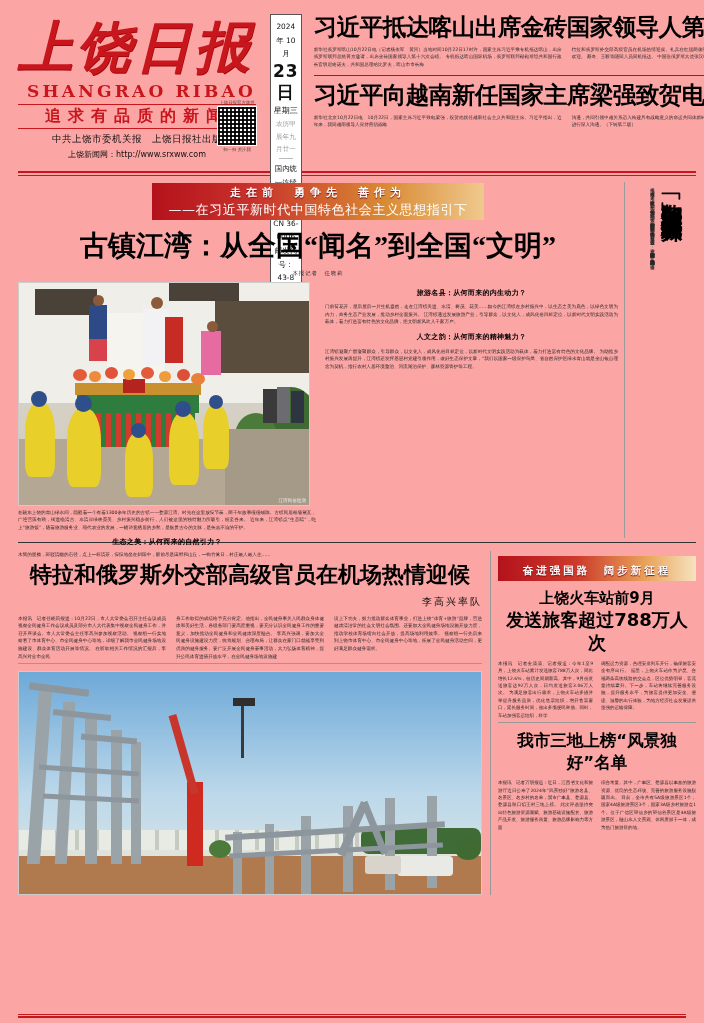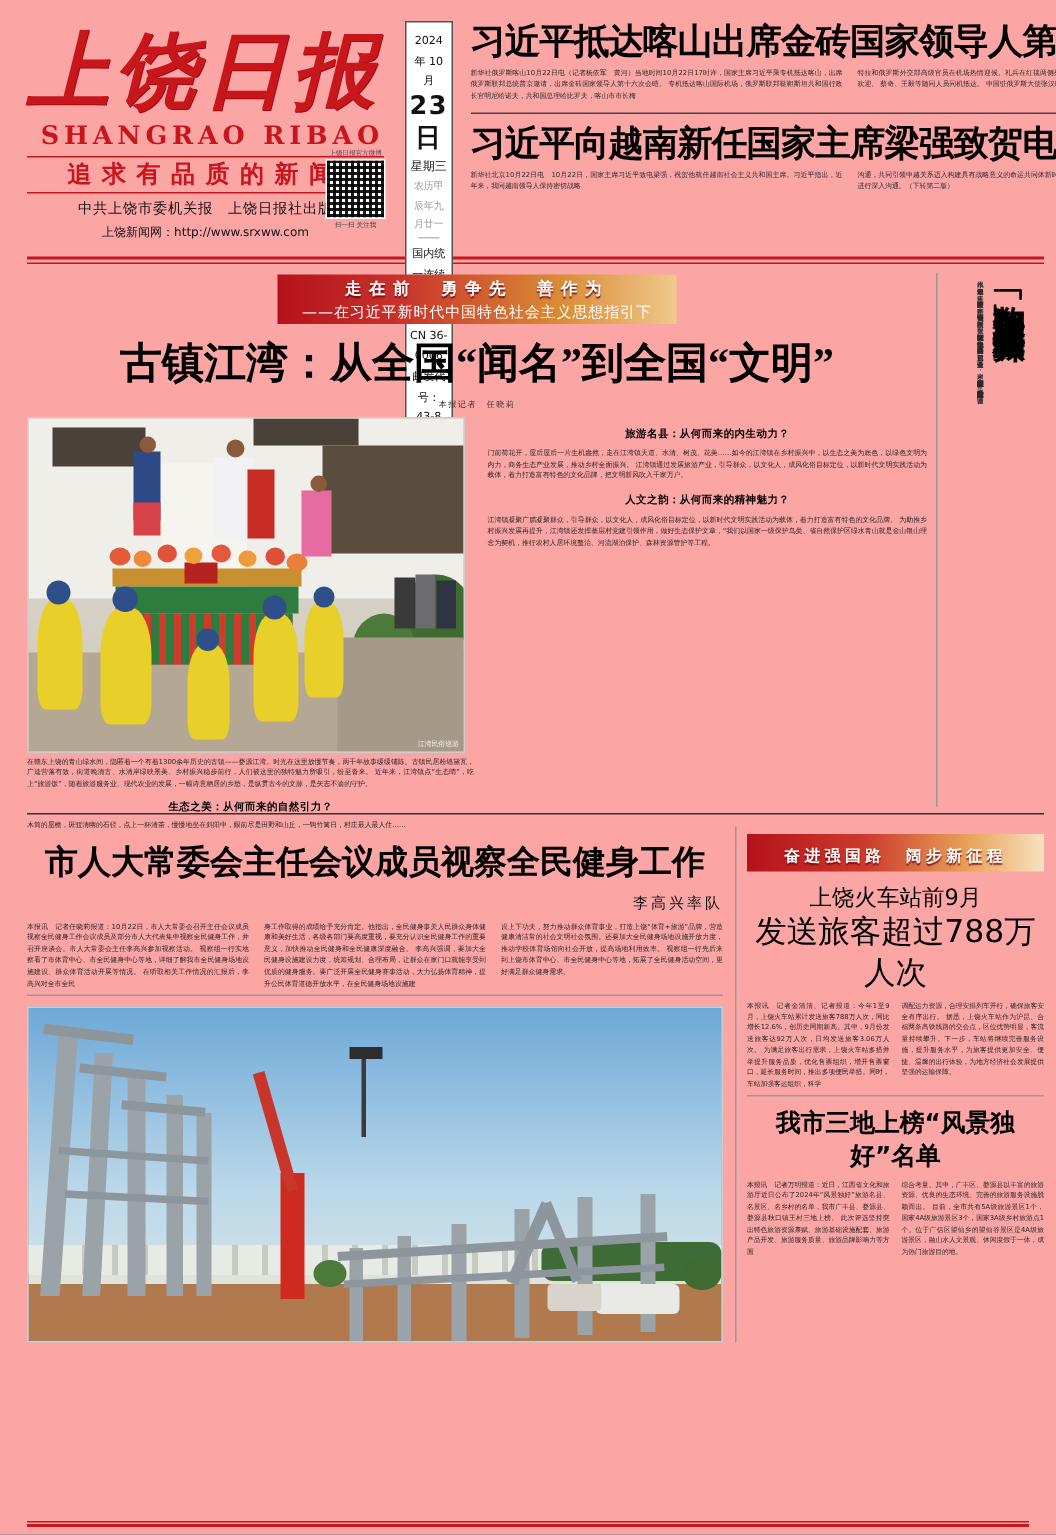--- a/index.html
+++ b/index.html
@@ -63,21 +63,21 @@
   .mainarea{display:flex;margin-top:6px;height:356px;}
   .leftblock{width:600px;position:relative;}
   .rightrail{width:66px;margin-left:6px;border-left:1px solid #999;padding-left:5px;position:relative;}
   .ribbon-wrap{text-align:center;margin-top:1px;}
   .ribbon{
     display:inline-block;position:relative;
     background:linear-gradient(90deg,#b4121b 0%,#c8322b 30%,#d98a34 70%,#efc98c 100%);
     padding:2px 16px 1px 16px;
   }
   .ribbon .l1{color:#fff;font-weight:bold;font-size:11px;letter-spacing:5px;text-shadow:0 1px 1px #7a0a10;}
-  .ribbon .l2{color:#fff;font-size:10px;letter-spacing:.6px;margin-top:1px;}
+  .ribbon .l2{color:#fff;font-size:13px;letter-spacing:.6px;margin-top:1px;}
   h1.bigtitle{
     font-family:Liberation Serif, serif;
     font-weight:bold;font-size:28px;text-align:center;margin:7px 0 0;
     letter-spacing:0px;color:#000;
   }
   .byline{text-align:center;font-size:5.4px;color:#333;margin-top:5px;letter-spacing:1px;}
   .cols3{display:flex;gap:9px;margin-top:5px;}
   .ccol{flex:1;font-size:4.6px;line-height:1.66;color:#262626;text-align:justify;}
   .subhd{font-weight:bold;font-size:7px;text-align:center;margin:6px 0 4px;color:#000;letter-spacing:.3px;}
   .photo1{
@@ -109,22 +109,22 @@
   .cap-row{display:flex;align-items:flex-start;margin-top:5px;gap:10px;}
   .cap-title{font-weight:bold;font-size:16px;white-space:nowrap;}
   .cap-text{font-size:4.6px;line-height:1.6;color:#2a2a2a;flex:1;text-align:justify;}
   .cap-credit{font-size:4.8px;font-weight:bold;white-space:nowrap;align-self:flex-end;}
   
   .redbanner{
     position:relative;background:linear-gradient(90deg,#b4121b 0%,#cc3b2c 40%,#e8a45a 75%,#f7e2c0 100%);
     padding:3px 6px;text-align:center;margin-top:5px;
   }
   .redbanner span{color:#fff;font-weight:bold;font-size:10.5px;letter-spacing:3px;text-shadow:0 1px 1px #7a0a10;}
-  h3.title3{font-weight:normal;font-size:15px;text-align:center;margin:8px 0 0;line-height:1.3;letter-spacing:0;}
-  h3.title3 .l2{font-size:21px;}
+  h3.title3{font-weight:bold;font-size:15px;text-align:center;margin:8px 0 0;line-height:1.3;letter-spacing:0;}
+  h3.title3 .l2{font-size:18px;}
   .cols2{display:flex;gap:8px;margin-top:5px;}
   .c2{flex:1;font-size:4.5px;line-height:1.65;color:#262626;text-align:justify;}
   h3.title4{font-weight:bold;font-size:16.5px;text-align:center;margin:7px 0 0;letter-spacing:0;}
   .botline{position:absolute;left:18px;right:18px;bottom:8px;border-top:1px solid #c8161d;}
   .botline2{position:absolute;left:18px;right:18px;bottom:5px;border-top:2px solid #c8161d;}
   
   .sky{position:absolute;inset:0;background:linear-gradient(#6ea9d8,#bcd8ea 55%,#dfe8e3 100%);}
   .wall{position:absolute;background:#efefe9;}
   .roofdark{position:absolute;background:#4a4138;}
   .crowdy{position:absolute;background:#e8cf2a;border-radius:40% 40% 18% 18%;}
@@ -276,21 +276,21 @@
     <div class="rightrail">
       <div class="railtext">本报讯　记者郑欢报道：近年来，广丰区聚焦研发设计、生产制造、仓储物流等关键环节，推动互联网、大数据、人工智能与实体经济深度融合，加快数字化转型步伐，助力产业链条提档升级，截至目前，全区上云企业500余家，国家级智能制造示范工厂（数字车间）5家，为广丰工业经济高质量发展注入强劲动能。（徐谨贤）</div>
       <div class="vtitle" style="margin-left:30px">「数智」创新助推广丰产业链条提档升级</div>
     </div>
   </div>
 
   <div class="hr-thick"></div>
 
   <div class="sec2">
     <div class="sec2L">
-      <h2 class="title2">市人大常委会主任会议成员视察全民健身工作</h2>
+      <h2 class="title2">特拉和俄罗斯外交部高级官员在机场热情迎候</h2>
       <div class="subtitle2">李高兴率队</div>
       <div class="cols3b">
         <div class="ccol">本报讯　记者任晓莉报道：10月22日，市人大常委会召开主任会议成员视察全民健身工作会议成员及部分市人大代表集中视察全民健身工作，并召开座谈会。市人大常委会主任李高兴参加视察活动。
 视察组一行实地察看了市体育中心、市全民健身中心等地，详细了解我市全民健身场地设施建设、群众体育活动开展等情况。
 在听取相关工作情况的汇报后，李高兴对全市全民</div>
         <div class="ccol">身工作取得的成绩给予充分肯定。他指出，全民健身事关人民群众身体健康和美好生活，各级各部门要高度重视，要充分认识全民健身工作的重要意义，加快推动全民健身和全民健康深度融合。
 李高兴强调，要加大全民健身设施建设力度，统筹规划、合理布局，让群众在家门口就能享受到优质的健身服务。要广泛开展全民健身赛事活动，大力弘扬体育精神，提升公民体育道德开放水平，在全民健身场地设施建</div>
         <div class="ccol">设上下功夫，努力推动群众体育事业，打造上饶“体育+旅游”品牌，营造健康清洁常的社会文明社会氛围。还要加大全民健身场地设施开放力度，推动学校体育场馆向社会开放，提高场地利用效率。
 视察组一行先后来到上饶市体育中心、市全民健身中心等地，拓展了全民健身活动空间，更好满足群众健身需求。</div>
       </div>

